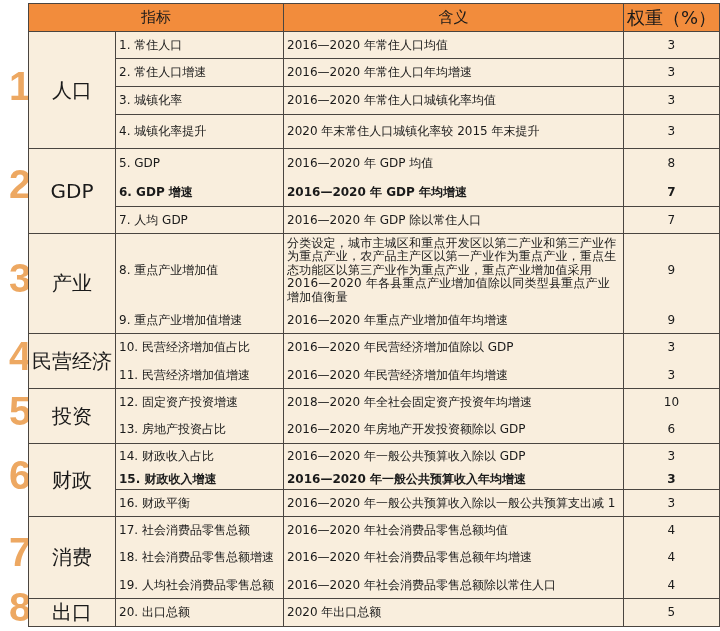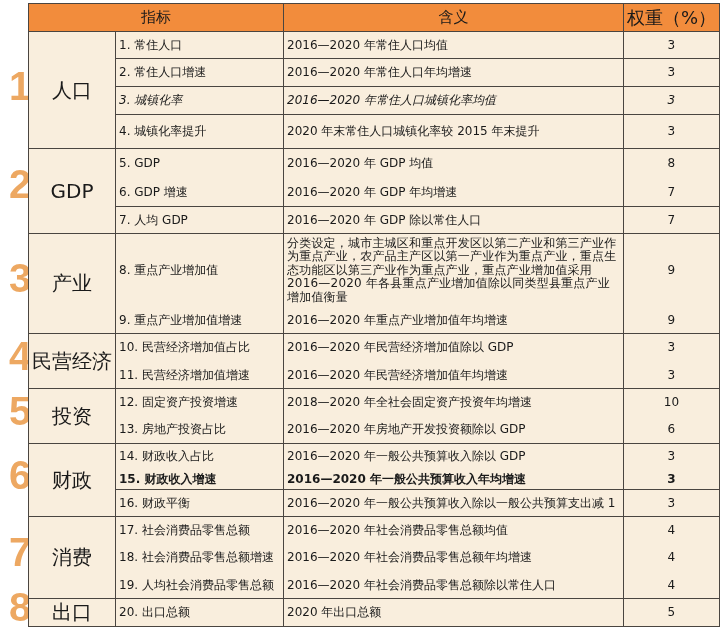--- a/index.html
+++ b/index.html
@@ -52,38 +52,38 @@
       <td class="cat" rowspan="4">人口</td>
       <td class="sub">1. 常住人口</td>
       <td class="mean">2016—2020 年常住人口均值</td>
       <td class="w">3</td>
     </tr>
     <tr style="height:28px;">
       <td class="sub">2. 常住人口增速</td>
       <td class="mean">2016—2020 年常住人口年均增速</td>
       <td class="w">3</td>
     </tr>
-    <tr style="height:28px;font-style:italic;">
+    <tr style="height:28px;">
       <td class="sub">3. 城镇化率</td>
       <td class="mean">2016—2020 年常住人口城镇化率均值</td>
       <td class="w">3</td>
     </tr>
     <tr style="height:34px;margin-top:35px;">
       <td class="sub">4. 城镇化率提升</td>
       <td class="mean">2020 年末常住人口城镇化率较 2015 年末提升</td>
       <td class="w">3</td>
     </tr>
 
     <tr class="nob" style="height:29px;">
       <td class="cat" rowspan="3">GDP</td>
       <td class="sub">5. GDP</td>
       <td class="mean">2016—2020 年 GDP 均值</td>
       <td class="w">8</td>
     </tr>
-    <tr style="height:29px;">
+    <tr style="height:29px;font-weight:bold;">
       <td class="sub">6. GDP 增速</td>
       <td class="mean">2016—2020 年 GDP 年均增速</td>
       <td class="w">7</td>
     </tr>
     <tr style="height:27px;">
       <td class="sub">7. 人均 GDP</td>
       <td class="mean">2016—2020 年 GDP 除以常住人口</td>
       <td class="w">7</td>
     </tr>
 

